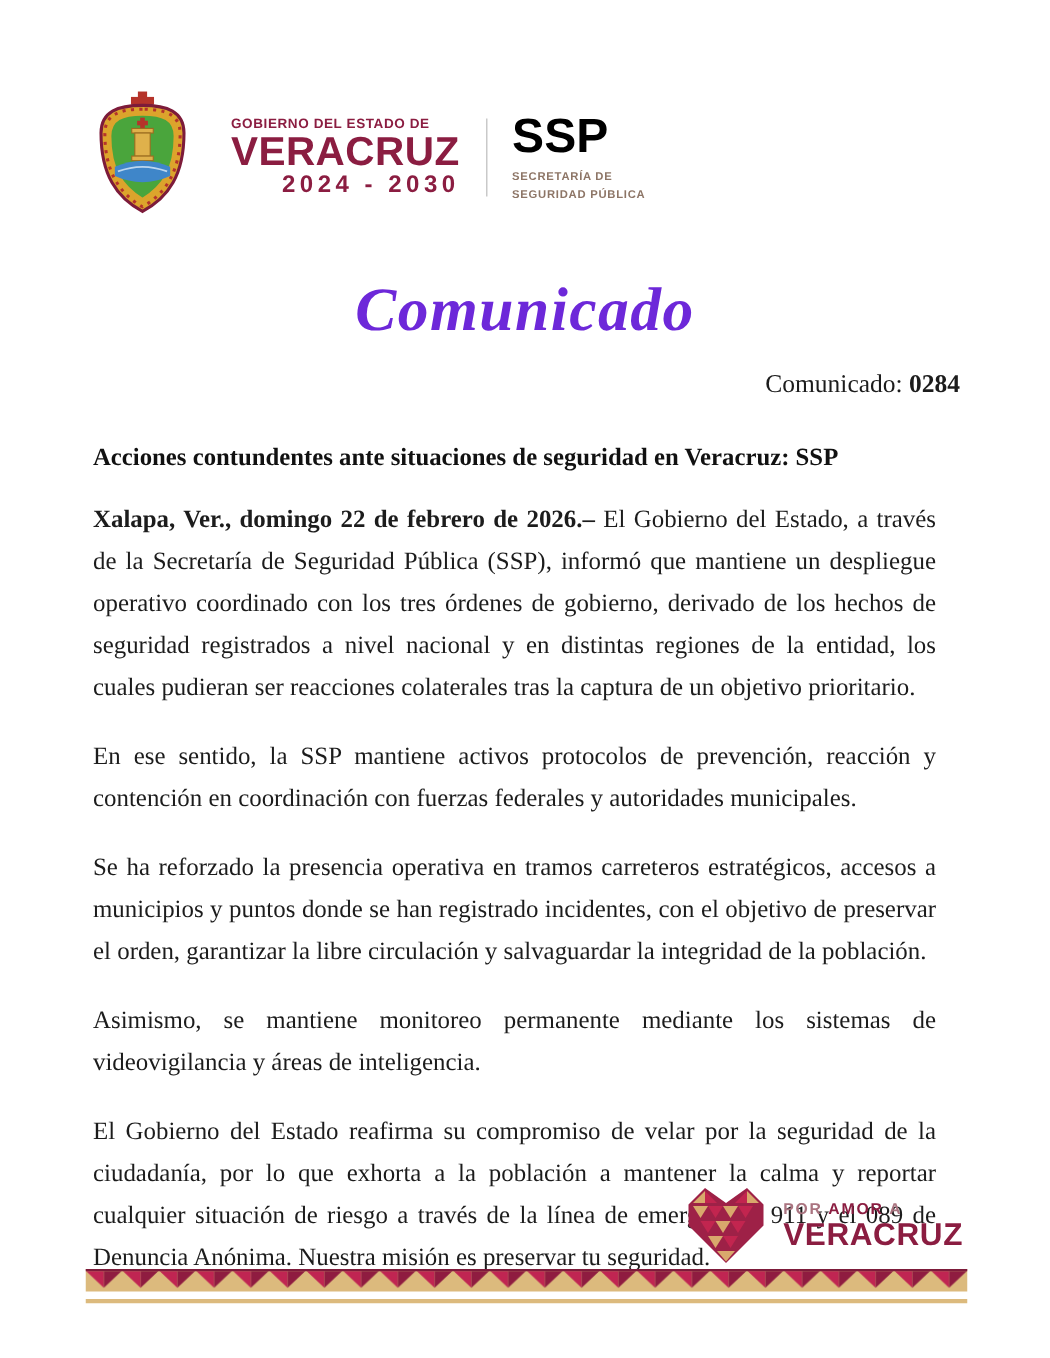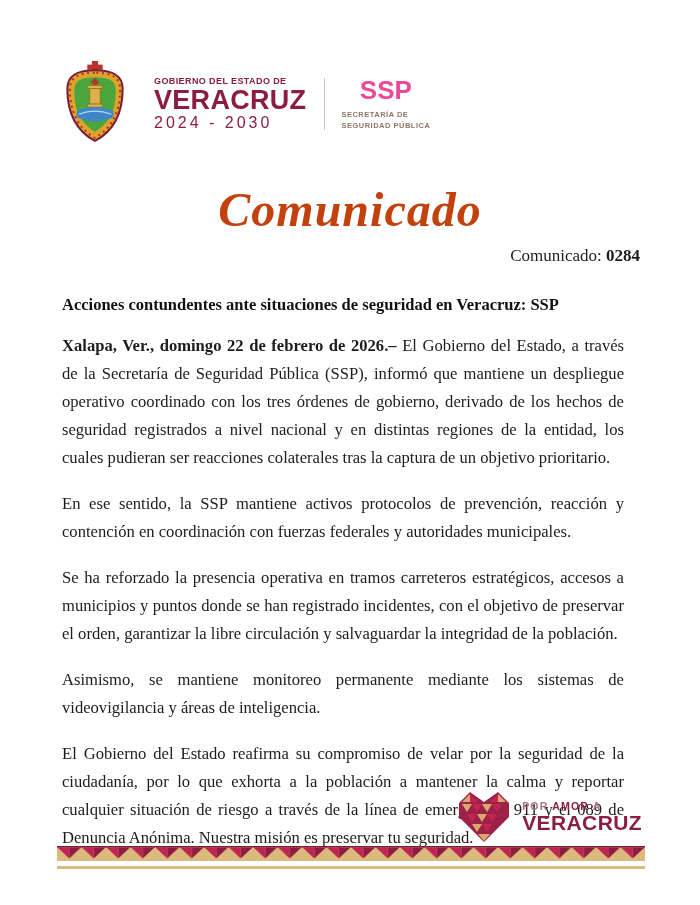--- a/index.html
+++ b/index.html
@@ -7,31 +7,31 @@
   .page {
     position:relative; width:700px; height:905px; background:#ffffff;
     font-family:"Liberation Serif", serif; overflow:hidden;
   }
 
   
   .header { position:absolute; left:58px; top:60px; display:flex; align-items:center; }
   .gob-block { margin-left:22px; color:#8b1d41; font-family:"Liberation Sans", sans-serif; }
   .gob-line1 { font-size:9px; font-weight:bold; letter-spacing:0.4px; }
   .gob-line2 { font-size:27px; font-weight:bold; line-height:1.05; letter-spacing:0.3px; }
-  .gob-line3 { font-size:16px; font-weight:normal; letter-spacing:3px; text-align:left; line-height:1.1; }
+  .gob-line3 { font-size:16px; font-weight:bold; letter-spacing:3px; text-align:right; line-height:1.1; }
   .header-divider { width:1px; height:52px; background:#c9c9c9; margin:0 16px 0 18px; }
   .ssp-block { font-family:"Liberation Sans", sans-serif; }
-  .ssp-acronym { font-size:26px; font-weight:bold; color:#ec4899; line-height:1;text-align:center; }
+  .ssp-acronym { font-size:32px; font-weight:bold; color:#000000; line-height:1; }
   .ssp-sub { font-size:7.5px; font-weight:bold; color:#8d7566; letter-spacing:0.5px; line-height:1.5; margin-top:6px; }
 
   
   .doc-title {
     position:absolute; top:182px; left:0; width:100%; text-align:center;
     font-family:"Liberation Serif", serif; font-style:italic; font-weight:bold;
-    font-size:48px; color:#c2410c; letter-spacing:1px;
+    font-size:41px; color:#6d28d9; letter-spacing:1px;
   }
   .comm-number-line {
     position:absolute; top:246px; right:60px; font-size:17px; color:#1c1c1c;
   }
   .comm-number-line .num { font-weight:bold; }
 
   
   .headline {
     position:absolute; left:62px; top:295px; width:578px;
     font-weight:bold; font-size:16.5px; color:#111111;

